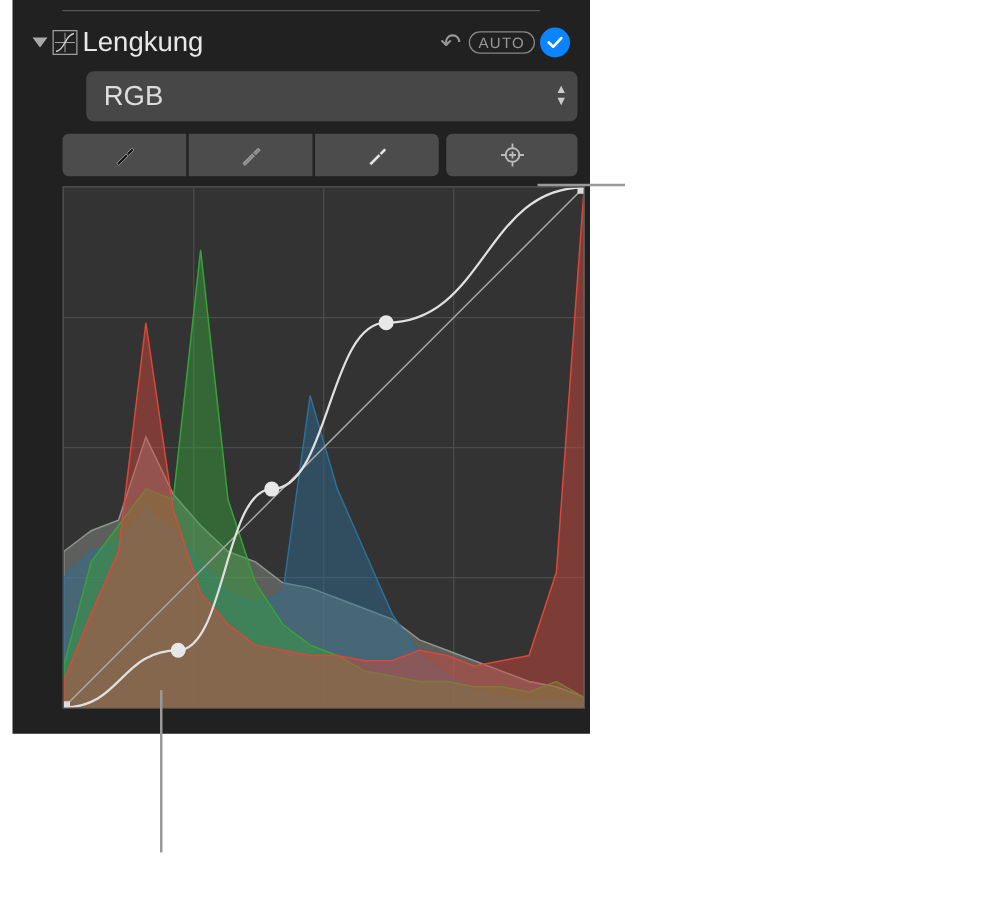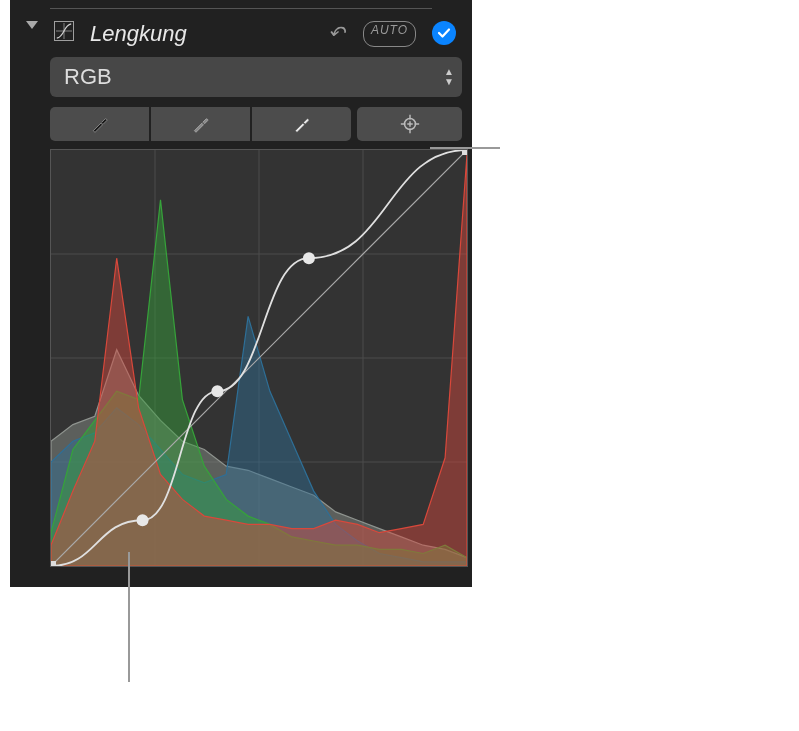--- a/index.html
+++ b/index.html
@@ -21,23 +21,23 @@
     padding: 8px 10px 20px 10px;
     box-sizing: border-box;
   }
   .spacer-top {
     height: 10px;
     border-top: 1px solid #555;
     margin: 0 30px 0 30px;
   }
   .header {
     display: flex;
-    gap: 16px;
+    align-items: center;
+    gap: 4px;
     padding: 2px 6px 10px 6px;
-    font-style: italic;
   }
   .disclosure-triangle {
     width: 0;
     height: 0;
     border-left: 6px solid transparent;
     border-right: 6px solid transparent;
     border-top: 8px solid #aaa;
     cursor: pointer;
   }
   .curves-icon {
@@ -90,20 +90,21 @@
   }
   .channel-select {
     background: #474747;
     border-radius: 6px;
     height: 40px;
     display: flex;
     align-items: center;
     padding: 0 8px 0 14px;
     margin-bottom: 10px;
     cursor: pointer;
+    margin-left: 19px;
   }
   .channel-label {
     color: #ddd;
     font-size: 22px;
     flex: 1;
   }
   .stepper {
     display: flex;
     flex-direction: column;
     gap: 2px;

